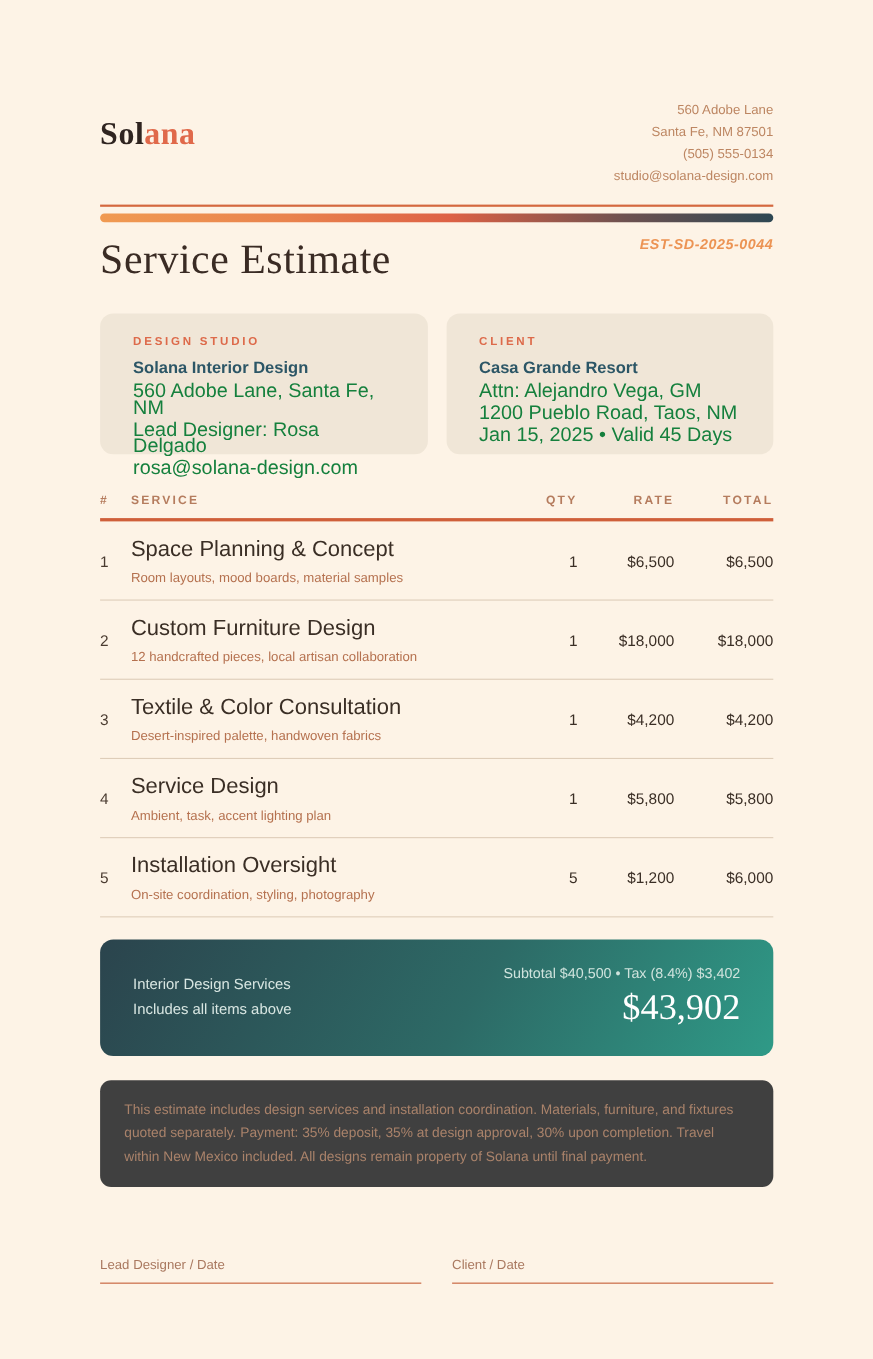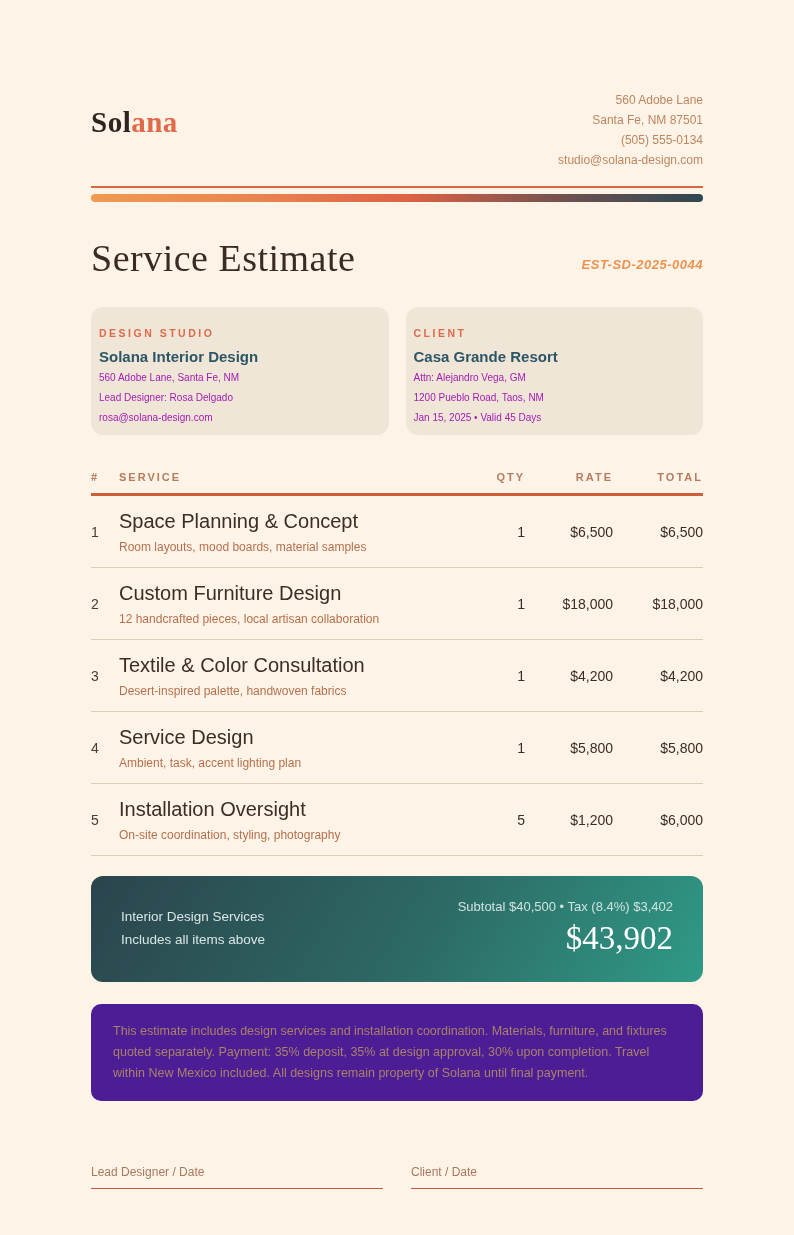--- a/index.html
+++ b/index.html
@@ -31,30 +31,30 @@
   .logo{font-family:"Liberation Serif", serif;font-weight:bold;font-size:29px;margin-top:18px;letter-spacing:0.5px;}
   .logo .p1{color:#2f2420;}
   .logo .p2{color:#e0694a;}
   .contact{text-align:right;font-size:12px;color:var(--sand);line-height:20px;margin-top:2px;}
 
   
   .grad-bar{height:8px;border-radius:4px;margin-top:6px;
     background:linear-gradient(90deg,#f09a52 0%,#e9834e 28%,#dd6145 52%,#6d5150 78%,#2d4753 100%);}
 
   
-  .title-row{display:flex;justify-content:space-between;align-items:flex-end;margin-top:34px;gap:28px;}
+  .title-row{display:flex;justify-content:space-between;margin-top:12px;gap:28px;}
   .doc-title{font-family:"Liberation Serif", serif;font-size:38px;color:#3a2b24;letter-spacing:0.5px;}
   .est-no{font-size:13px;font-weight:bold;color:#ec9353;letter-spacing:0.5px;margin-bottom:8px;font-style:italic;}
 
   
   .parties{display:grid;grid-template-columns:1fr 1fr;gap:17px;margin-top:27px;}
-  .party{background:var(--box-bg);border-radius:12px;padding:20px 8px;height:128px;}
+  .party{background:var(--box-bg);border-radius:12px;padding:20px 30px;height:128px;}
   .party-label{font-size:10.5px;font-weight:bold;letter-spacing:2.5px;color:var(--accent);}
   .party-name{font-size:15px;font-weight:bold;color:var(--name-color);margin-top:9px;}
-  .party-line{font-size:10px;color:#a21caf;margin-top:5px;line-height:15px;}
+  .party-line{font-size:18px;color:#15803d;margin-top:5px;line-height:15px;}
 
   
   .svc-table{margin-top:36px;}
   .t-head{display:flex;align-items:baseline;font-size:11px;font-weight:bold;
     letter-spacing:2px;color:var(--muted-brown);}
   .t-rule{border-bottom:3px solid var(--rule);margin-top:10px;}
   .col-num{width:28px;flex:none;}
   .col-svc{flex:1;}
   .col-qty{width:56px;flex:none;text-align:right;}
   .col-rate{width:88px;flex:none;text-align:right;}
@@ -69,21 +69,21 @@
   
   .total-box{margin-top:20px;border-radius:12px;padding:25px 30px 27px 30px;
     background:linear-gradient(120deg,var(--teal-dark) 0%,#2d6a66 55%,var(--teal-light) 100%);
     display:flex;justify-content:space-between;align-items:center;height:106px;}
   .total-left{font-size:13.5px;color:#d8e6e2;line-height:23px;}
   .total-right{text-align:right;}
   .total-breakdown{font-size:13px;color:#cfe3dd;}
   .grand-total{font-family:"Liberation Serif", serif;font-size:33px;color:#ffffff;margin-top:6px;}
 
   
-  .terms-box{margin-top:22px;background:#4c1d95;border-radius:10px;padding:17px 22px;}
+  .terms-box{margin-top:22px;background:#404040;border-radius:10px;padding:17px 22px;}
   .terms-text{font-size:12.5px;color:#a9826a;line-height:21px;}
 
   
   .signatures{display:grid;grid-template-columns:1fr 1fr;gap:28px;margin-top:64px;}
   .sig-label{font-size:12px;color:#a9785f;padding-bottom:9px;}
   .sig-line{border-bottom:1.5px solid #c35c36;}
 </style>
 </head>
 <body>
 

